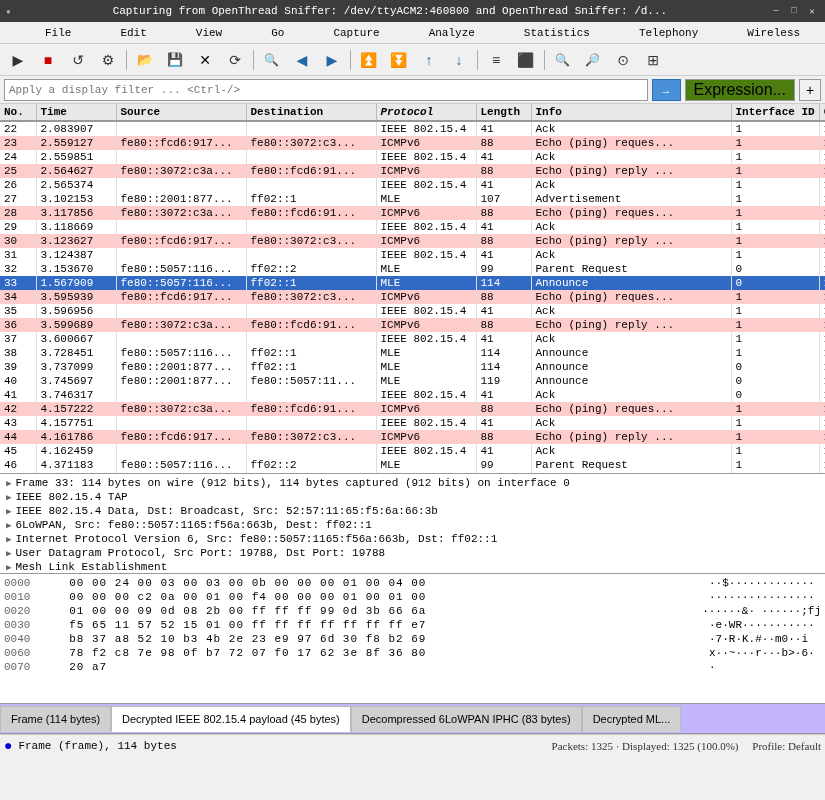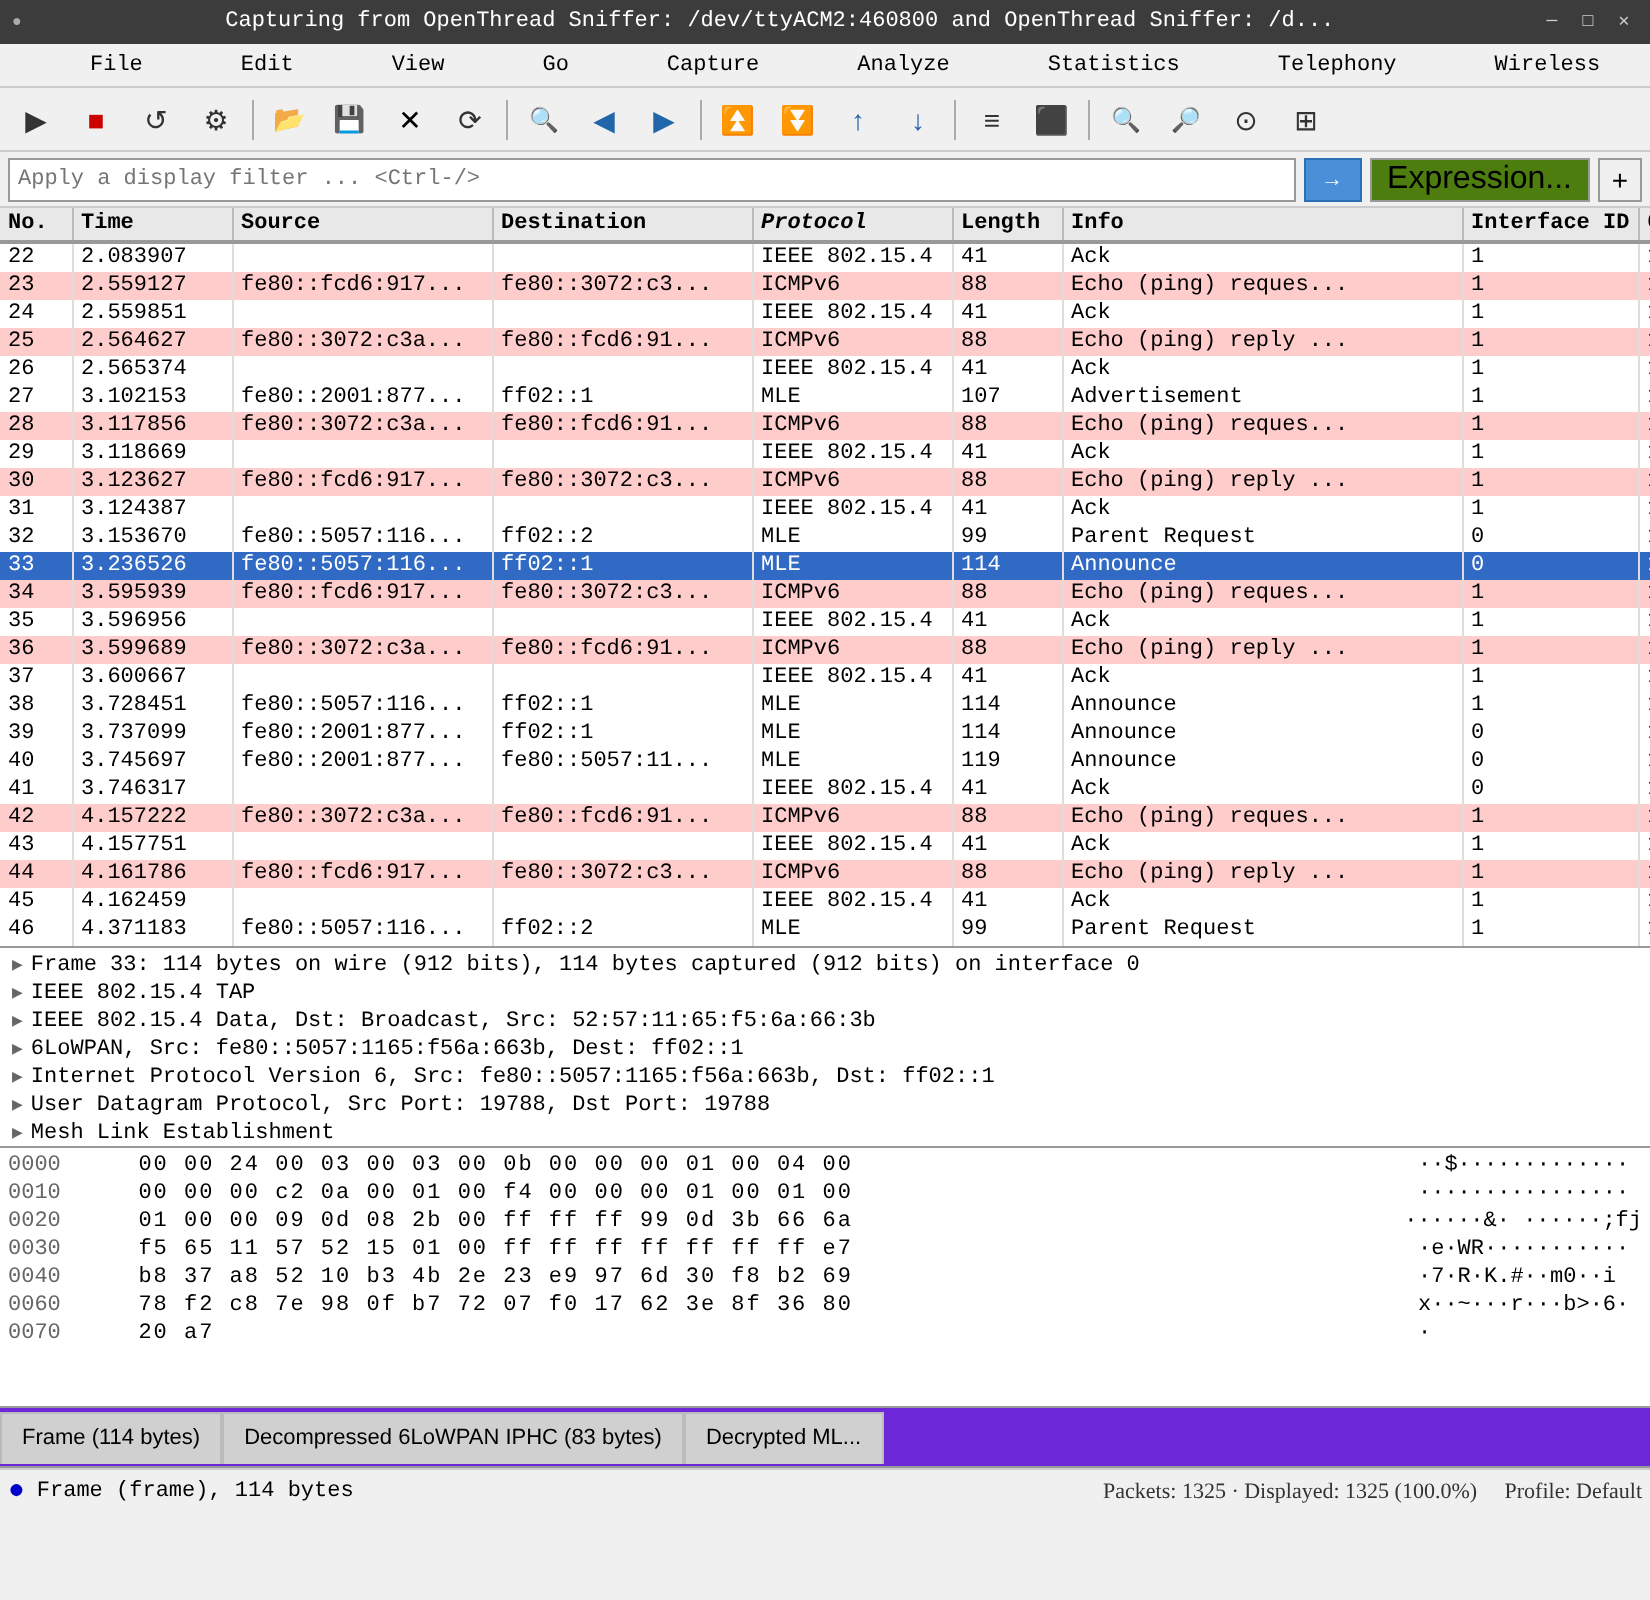--- a/index.html
+++ b/index.html
@@ -170,21 +170,21 @@
       font-family: 'Courier New', monospace;
       font-size: 11px;
       padding: 1px 0;
     }
     .hex-offset { color: #666; min-width: 50px; }
     .hex-bytes { color: #000; flex: 1; letter-spacing: 1px; }
     .hex-ascii { color: #000; min-width: 120px; padding-left: 8px; }
 
     
     #bottom-tabs {
-      background: #6d28d9;
+      background: #c4b5fd;
       display: flex;
       align-items: center;
       height: 30px;
       border-bottom: 1px solid #999;
       gap: 0;
     }
     .bottom-tab {
       padding: 4px 10px;
       border: 1px solid #bbb;
       border-bottom: none;
@@ -416,21 +416,21 @@
           <td>fe80::5057:116...</td>
           <td>ff02::2</td>
           <td>MLE</td>
           <td>99</td>
           <td>Parent Request</td>
           <td>0</td>
           <td>11</td>
         </tr>
         <tr class="row-selected">
           <td style="color: rgb(255, 255, 255);">33</td>
-          <td style="color: rgb(255, 255, 255);">3.236526</td>
+          <td style="color: rgb(255, 255, 255);">1.567909</td>
           <td style="color: rgb(255, 255, 255);">fe80::5057:116...</td>
           <td style="color: rgb(255, 255, 255);">ff02::1</td>
           <td style="color: rgb(255, 255, 255);">MLE</td>
           <td style="color: rgb(255, 255, 255);">114</td>
           <td style="color: rgb(255, 255, 255);">Announce</td>
           <td style="color: rgb(255, 255, 255);">0</td>
           <td style="color: rgb(255, 255, 255);">11</td>
         </tr>
         <tr class="row-pink">
           <td>34</td>
@@ -654,20 +654,21 @@
     </div>
     <div class="hex-row">
       <span class="hex-offset">0070</span>
       <span class="hex-bytes">&nbsp;&nbsp;20 a7</span>
       <span class="hex-ascii"> ·</span>
     </div>
   </div>
 
 <div id="bottom-tabs">
 <button class="bottom-tab">Frame (114 bytes)</button>
+    <button class="bottom-tab active">Decrypted IEEE 802.15.4 payload (45 bytes)</button>
     <button class="bottom-tab">Decompressed 6LoWPAN IPHC (83 bytes)</button>
     <button class="bottom-tab">Decrypted ML...</button>
   </div>
 
 <div id="status-bar">
   <div id="status-left">
     <span style="color:#0000cc; font-size:14px;">●</span>
     <span>Frame (frame), 114 bytes</span>
   </div>
   <div id="status-right">

